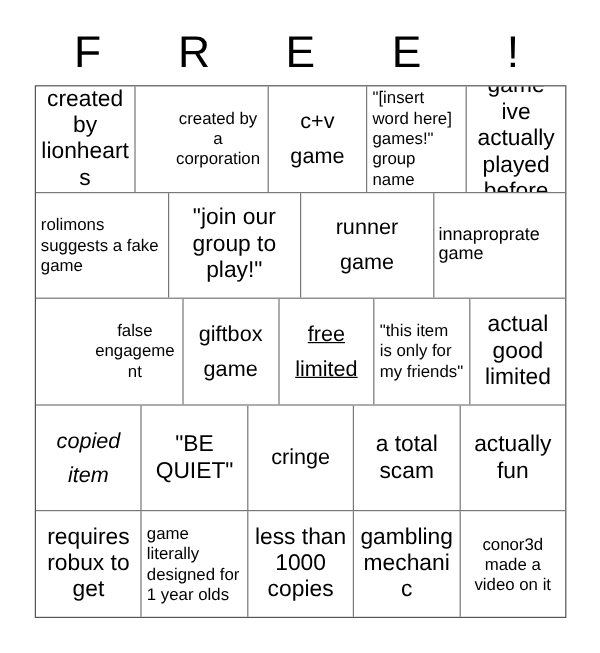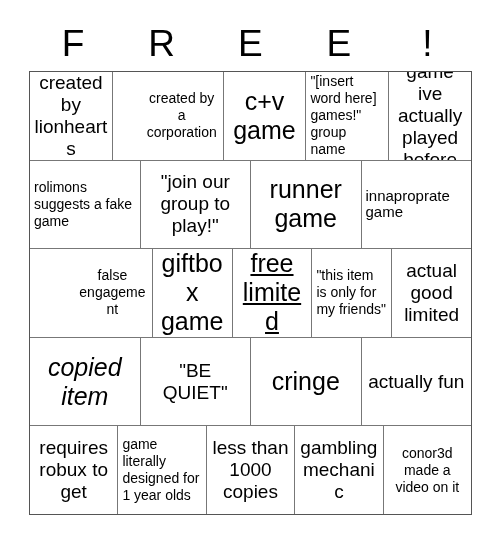--- a/index.html
+++ b/index.html
@@ -82,21 +82,21 @@
   .cell-text {
     width: 100%;
     display: block;
     word-wrap: break-word;
     overflow-wrap: break-word;
     hyphens: none;
   }
 
   
   .size-lg .cell-text {
-    font-size: 25px;
+    font-size: 18px;
     line-height: 29px;
     text-align: center;
   }
   .size-md .cell-text {
     font-size: 19px;
     line-height: 22px;
     text-align: center;
   }
   .size-sm .cell-text {
     font-size: 14px;
@@ -187,20 +187,23 @@
       <div class="bingo-cell size-lg align-center" style="border-right-color: rgb(119, 119, 119); font-style: italic;">
           <span class="cell-text">copied item</span>
         </div>
       <div class="bingo-cell size-md align-center" style="border-right-color: rgb(119, 119, 119);">
           <span class="cell-text">"BE QUIET"</span>
         </div>
       <div class="bingo-cell size-lg align-center" style="border-right-color: rgb(119, 119, 119);">
           <span class="cell-text">cringe</span>
         </div>
       <div class="bingo-cell size-md align-center" style="border-right-color: rgb(119, 119, 119);">
+          <span class="cell-text">a total scam</span>
+        </div>
+      <div class="bingo-cell size-md align-center" style="border-right-color: rgb(119, 119, 119);">
           <span class="cell-text">actually fun</span>
         </div>
     </div>
 
     <div class="bingo-row" style="border-bottom-color: rgb(119, 119, 119);">
       <div class="bingo-cell size-md align-center" style="border-right-color: rgb(119, 119, 119);">
           <span class="cell-text">requires robux to get</span>
         </div>
       <div class="bingo-cell size-sm align-left" style="border-right-color: rgb(119, 119, 119);">
           <span class="cell-text">game literally designed for 1 year olds</span>

